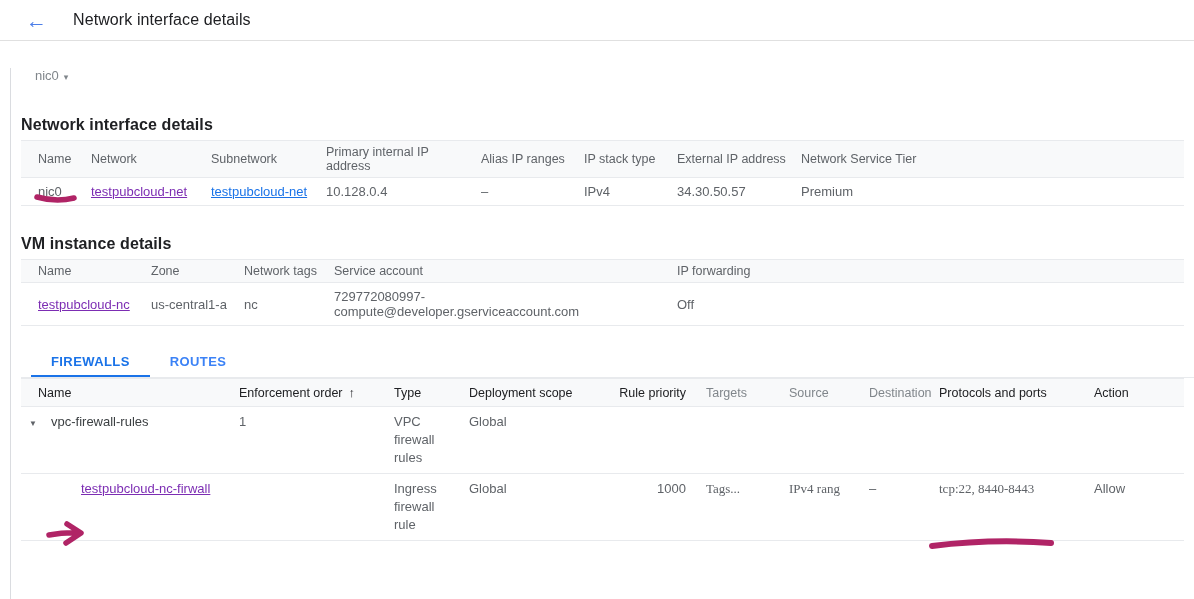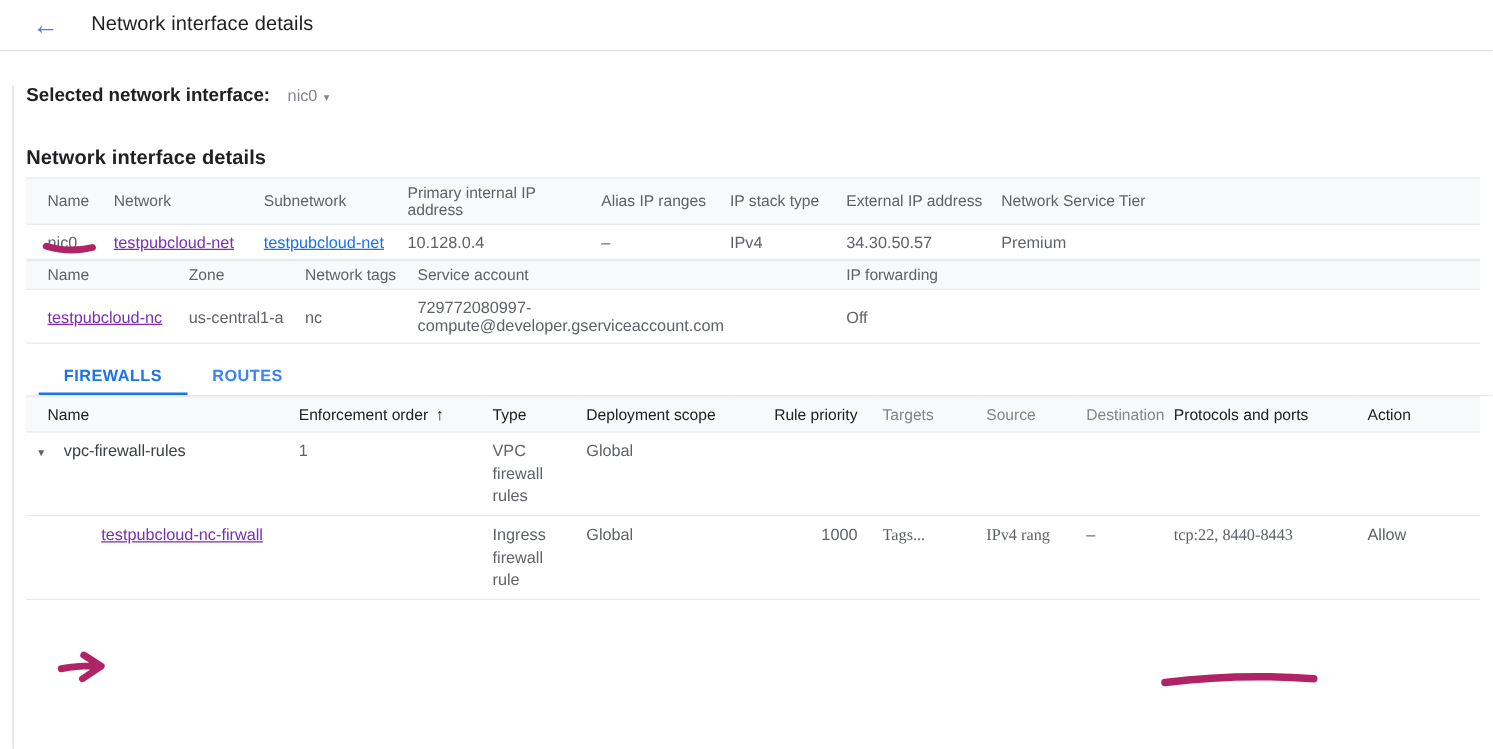--- a/index.html
+++ b/index.html
@@ -35,21 +35,21 @@
   a.blink { color:#1a73e8; text-decoration:underline; }
   a { cursor:pointer; }
 
   
   .t-nic col.c1{width:70px}.t-nic col.c2{width:120px}.t-nic col.c3{width:115px}
   .t-nic col.c4{width:155px}.t-nic col.c5{width:103px}.t-nic col.c6{width:93px}
   .t-nic col.c7{width:124px}
   .t-vm col.c1{width:130px}.t-vm col.c2{width:93px}.t-vm col.c3{width:90px}.t-vm col.c4{width:343px}
 
   
-  .tabs { margin-top:12px; display:flex; border-bottom:1px solid #e8eaed; }
+  .tabs { margin-top:22px; display:flex; border-bottom:1px solid #e8eaed; }
   .tab { margin-left:10px; padding:0 20px; height:29px; line-height:27px; font-size:13px;
     font-weight:700; letter-spacing:.4px; color:#3b82f6; cursor:pointer; }
   .tab.active { color:#1a73e8; border-bottom:2px solid #1a73e8; }
   .tab + .tab { margin-left:0; }
 
   
   .filterbar { margin:6px 0 2px 10px; height:28px; display:flex; align-items:center; }
   .filter-icon { width:16px; height:12px; margin-left:8px; position:relative; }
   .filter-icon i { position:absolute; left:50%; transform:translateX(-50%); height:2px; background:#3c4043; display:block; }
   .filter-icon i:nth-child(1){ top:0; width:15px; }
@@ -85,21 +85,20 @@
 <body>
 
 <div class="topbar">
   <span class="back">←</span>
   <h1>Network interface details</h1>
 </div>
 
 <div class="panel">
 
   <div class="selector">
-    <span class="lbl">Selected network interface:</span>
     <span class="val">nic0</span>
     <span class="caret">▾</span>
   </div>
 
   <h2 class="first">Network interface details</h2>
   <table class="t-nic">
     <colgroup>
         <col class="c1">
         <col class="c2">
         <col class="c3">
@@ -128,20 +127,21 @@
         <td><a class="blink">testpubcloud-net</a></td>
         <td><span>10.128.0.4</span></td>
         <td><span>–</span></td>
         <td><span>IPv4</span></td>
         <td><span>34.30.50.57</span></td>
         <td><span>Premium</span></td>
       </tr>
     </tbody>
   </table>
 
+  <h2>VM instance details</h2>
   <table class="t-vm">
     <colgroup>
         <col class="c1">
         <col class="c2">
         <col class="c3">
         <col class="c4">
         <col class="c5">
       </colgroup>
     <thead>
       <tr>

